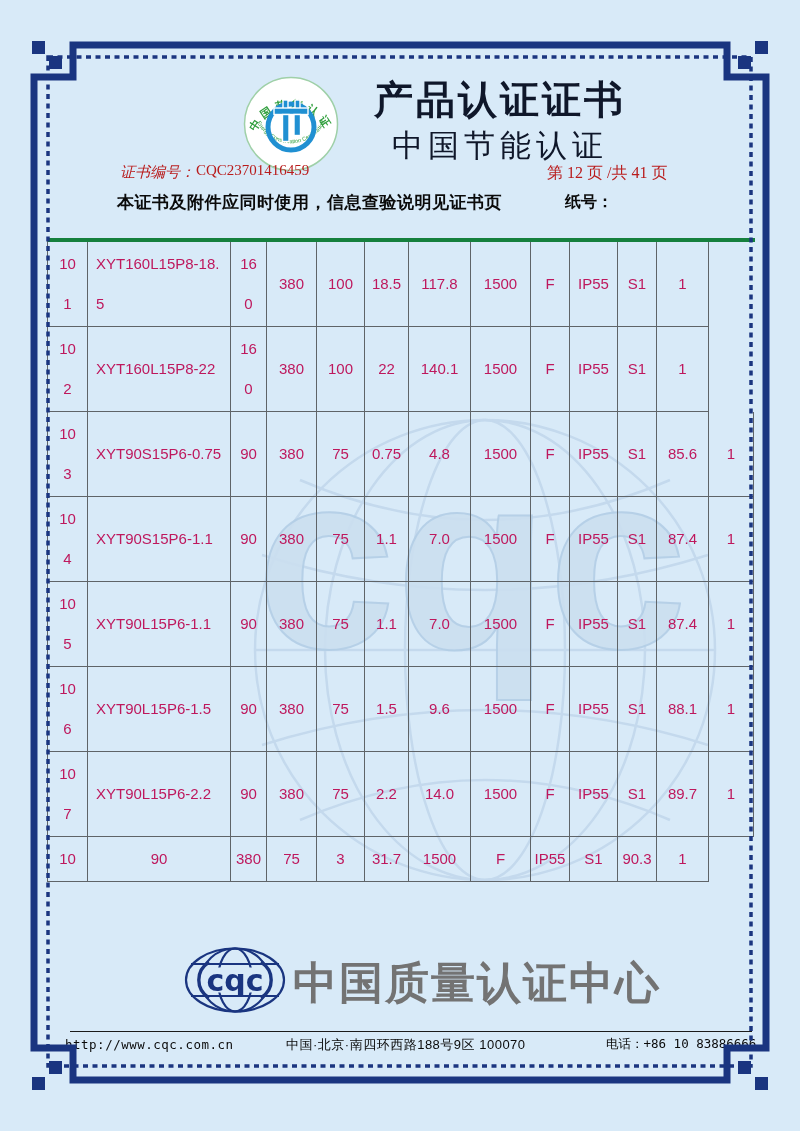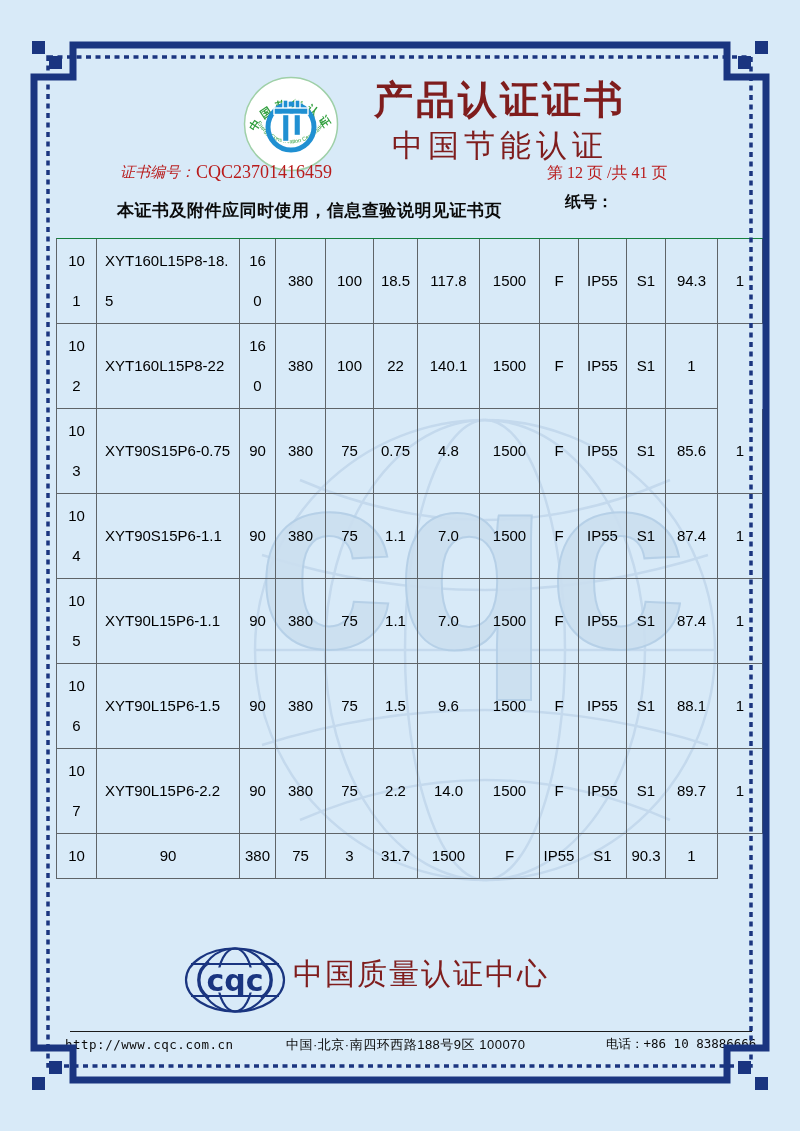--- a/index.html
+++ b/index.html
@@ -5,51 +5,51 @@
   html,body{margin:0;padding:0;}
   body{width:800px;height:1131px;font-family:"Liberation Sans",sans-serif;}
   .page{position:relative;width:800px;height:1131px;background:#d8eaf8;overflow:hidden;}
   .page svg{display:block;}
 
   
   .border-svg{position:absolute;left:0;top:0;z-index:5;pointer-events:none;}
 
   
   .logo-svg{position:absolute;left:243px;top:76px;z-index:2;}
-  .titles{position:absolute;left:340px;top:80px;width:320px;text-align:center;z-index:2;color:#7f1d1d;}
+  .titles{position:absolute;left:340px;top:80px;width:320px;text-align:center;z-index:2;color:#0f172a;}
   .title{font-size:39px;font-weight:bold;letter-spacing:3px;line-height:1.05;}
   .subtitle{font-size:31px;font-weight:500;letter-spacing:5px;margin-top:4px;}
 
   .info-line1{position:absolute;left:0;top:163px;width:100%;height:22px;z-index:2;color:#b91c1c;
               font-family:"Liberation Serif",serif;font-size:16px;}
   .cert-label{position:absolute;left:120px;top:0;font-style:italic;font-size:15px;}
-  .cert-no{position:absolute;left:196px;top:-1px;font-size:18px;font-style:normal;}
+  .cert-no{position:absolute;left:196px;top:-1px;font-size:15px;font-style:normal;}
   .page-ind{position:absolute;left:547px;top:0;text-align:center;}
   .info-line2{position:absolute;left:0;top:191px;width:100%;height:24px;z-index:2;color:#0a0a0a;
               font-size:17px;font-weight:bold;}
-  .notice{position:absolute;left:117px;top:8px;letter-spacing:0.5px;}
+  .notice{position:absolute;left:117px;top:0;letter-spacing:0.5px;}
   .paper-label{position:absolute;left:565px;top:1px;font-size:16px;font-family:Liberation Serif, serif;}
 
   
   .watermark-svg{position:absolute;left:0;top:0;z-index:0;pointer-events:none;}
 
   
-  .spec-table{position:absolute;left:56px;top:238px;width:707px;z-index:1;
-              border-top:1px solid #15803d;border-left:1px solid #5f6468;color:#000000;}
+  .spec-table{position:absolute;left:47px;top:238px;width:707px;z-index:1;
+              border-top:4px solid #15803d;border-left:1px solid #5f6468;color:#be185d;}
   .trow{display:grid;grid-template-columns:40px 143px 36px 50px 48px 44px 62px 60px 39px 48px 39px 52px 45px;height:85px;}
   .trow.last{height:45px;}
   .tcell{border-right:1px solid #5f6468;border-bottom:1px solid #5f6468;box-sizing:border-box;
          display:flex;align-items:center;justify-content:center;overflow:hidden;}
   .tcell span{white-space:pre-line;line-height:40px;font-size:15px;text-align:center;}
   .tcell.c1{justify-content:flex-start;padding-left:8px;}
   .tcell.c1 span{text-align:left;}
 
   
   .cqc-logo-svg{position:absolute;left:183px;top:946px;z-index:2;}
-  .org-name{position:absolute;left:293px;top:954px;font-size:30px;font-weight:400;letter-spacing:2px;color:#7f1d1d;z-index:2;}
+  .org-name{position:absolute;left:293px;top:954px;font-size:44px;font-weight:700;letter-spacing:2px;color:#737373;z-index:2;}
 
   .footer-divider{position:absolute;left:70px;top:1031px;width:682px;height:0;border-top:1.5px solid #1b1b1b;z-index:2;}
   .bottombar{position:absolute;left:0;top:1036px;width:100%;height:20px;z-index:2;color:#0a0a0a;font-size:13px;}
   .website{position:absolute;left:65px;top:1px;font-family:"DejaVu Sans Mono",monospace;font-size:12.5px;letter-spacing:0.5px;}
   .address{position:absolute;left:286px;top:0;letter-spacing:0.5px;}
   .phone{position:absolute;left:606px;top:0;font-family:"DejaVu Sans Mono",monospace;font-size:12.5px;}
 </style>
 </head>
 <body>
 
@@ -155,23 +155,20 @@
         </div>
         <div class="tcell c8">
           <span>F</span>
         </div>
         <div class="tcell c9">
           <span>IP55</span>
         </div>
         <div class="tcell c10">
           <span>S1</span>
         </div>
-        <div class="tcell c11">
-          <span>94.3</span>
-        </div>
         <div class="tcell c12">
           <span>1</span>
         </div>
       </div>
       <div class="trow">
         <div class="tcell c0">
           <span>10
 2</span>
         </div>
         <div class="tcell c1">

